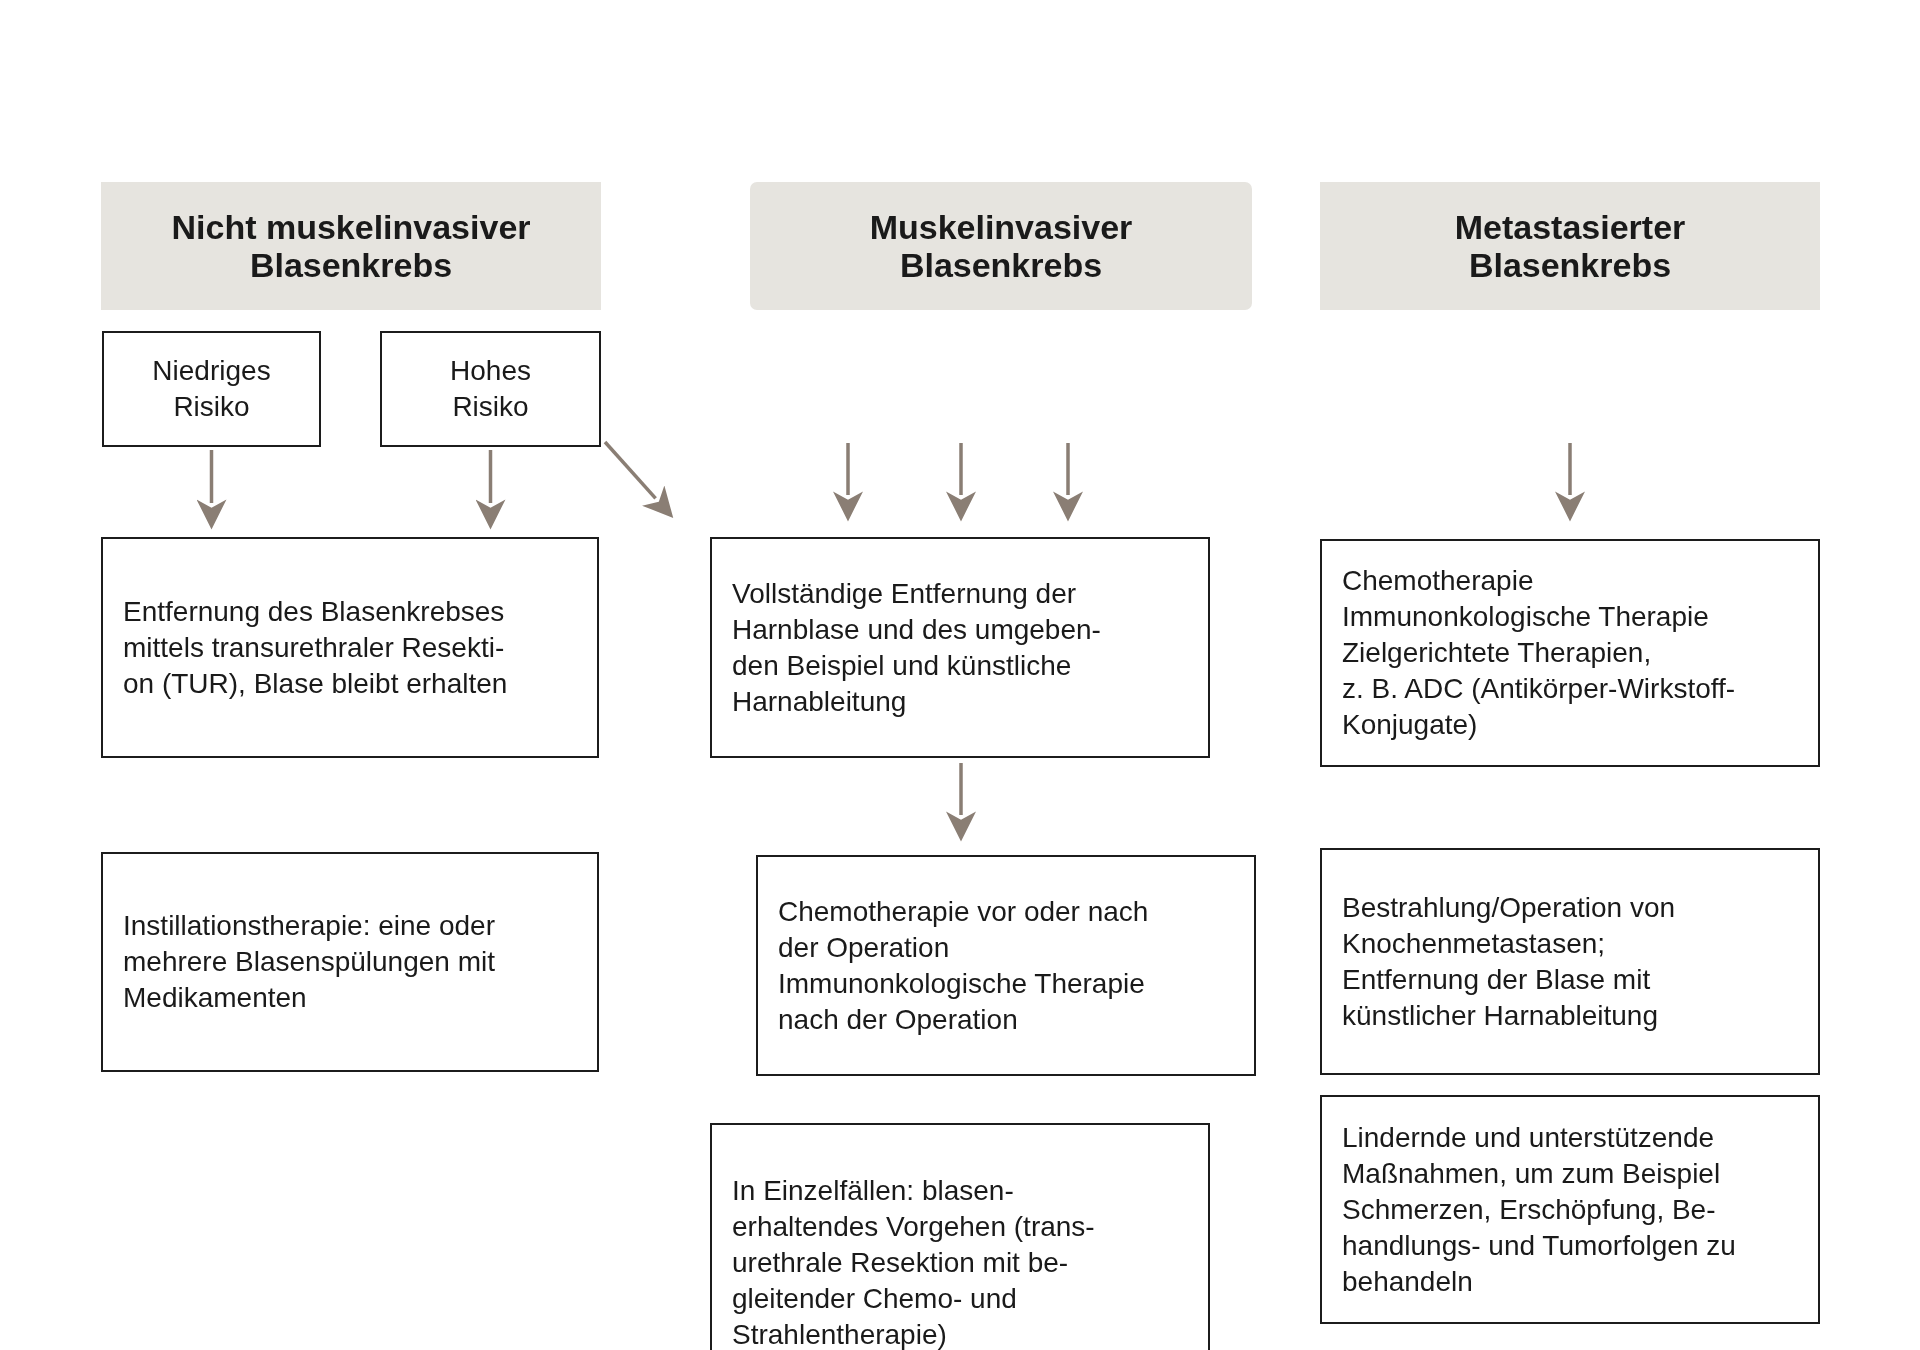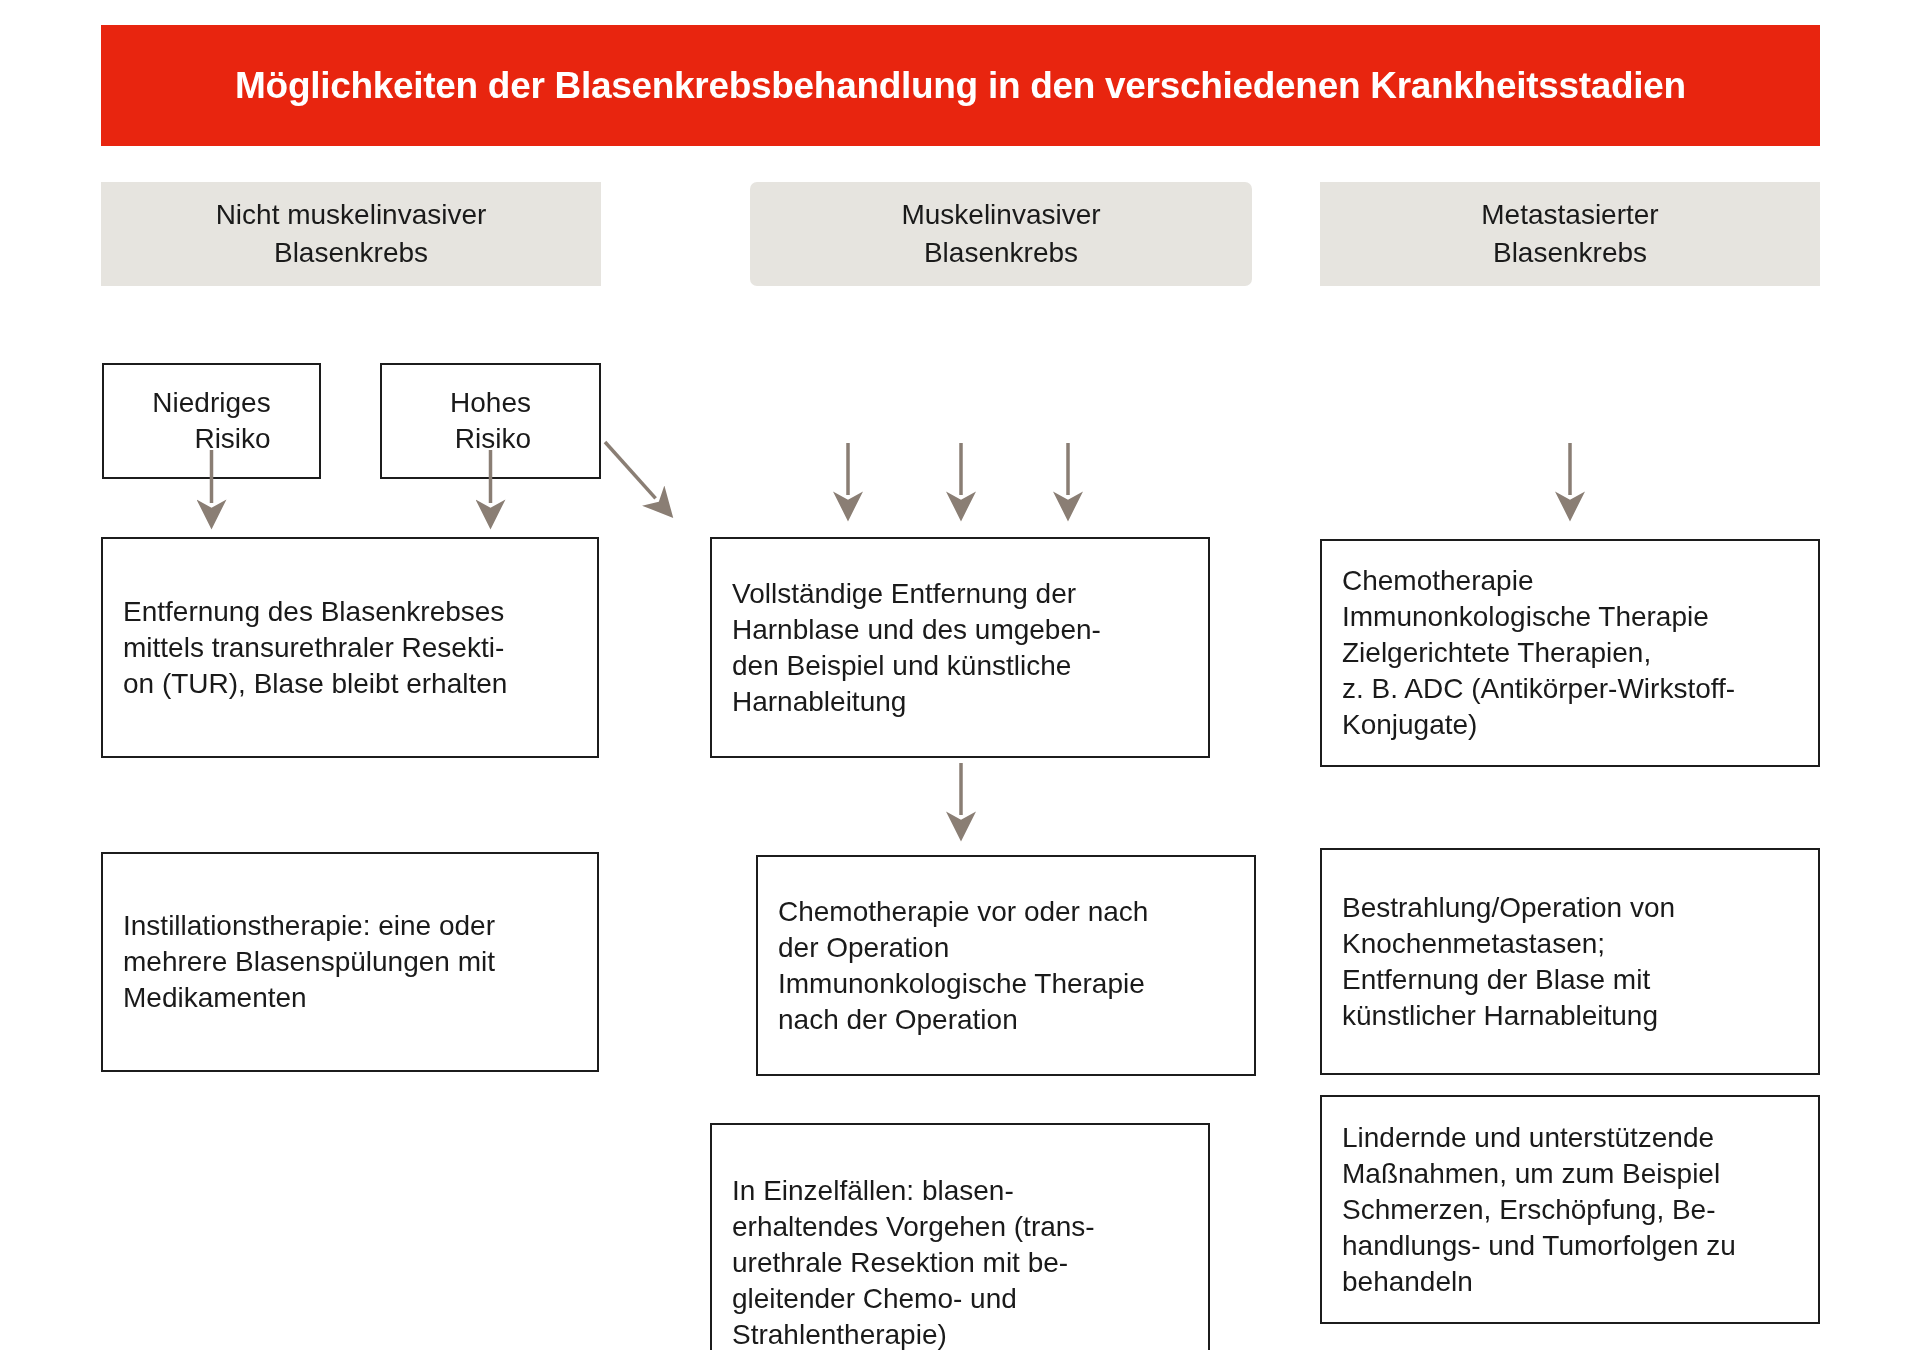--- a/index.html
+++ b/index.html
@@ -24,61 +24,57 @@
   }
   .banner-title {
     color: #ffffff;
     font-weight: bold;
     font-size: 37px;
     letter-spacing: -0.3px;
     white-space: nowrap;
   }
   .col-header {
     position: absolute;
-    top: 182px; height: 104px;
+    top: 182px; height: 128px;
     background: #e6e4df;
     display: flex; align-items: center; justify-content: center;
     text-align: center;
-    font-weight: normal;
-    font-size: 28px;
+    font-weight: bold;
+    font-size: 34px;
     line-height: 38px;
     white-space: pre-line;
     box-sizing: border-box;
   }
   .box {
     position: absolute;
     background: #ffffff;
     border: 2px solid #1c1c1c;
     box-sizing: border-box;
     display: flex; align-items: center;
     font-size: 28px;
     line-height: 36px;
     white-space: pre-line;
     padding: 0 16px 0 20px;
   }
   .box.centered {
     justify-content: center;
-    text-align: right;
+    text-align: center;
     padding: 16px;
-    margin-top: 32px;
   }
   .arrows {
     position: absolute;
     left: 0; top: 0;
     pointer-events: none;
   }
 </style>
 </head>
 <body>
 
 <div class="canvas">
 
-  <div class="banner">
-    <div class="banner-title">Möglichkeiten der Blasenkrebsbehandlung in den verschiedenen Krankheitsstadien</div>
-  </div>
 
   <div class="col-header" style="left:101px; width:500px;">Nicht muskelinvasiver
 Blasenkrebs</div>
   <div class="col-header" style="left:750px; width:502px;border-radius:7px;">Muskelinvasiver
 Blasenkrebs</div>
   <div class="col-header" style="left:1320px; width:500px;">Metastasierter
 Blasenkrebs</div>
 
   <div class="box centered" style="left:102px; top:331px; width:219px; height:116px;">Niedriges
 Risiko</div>

